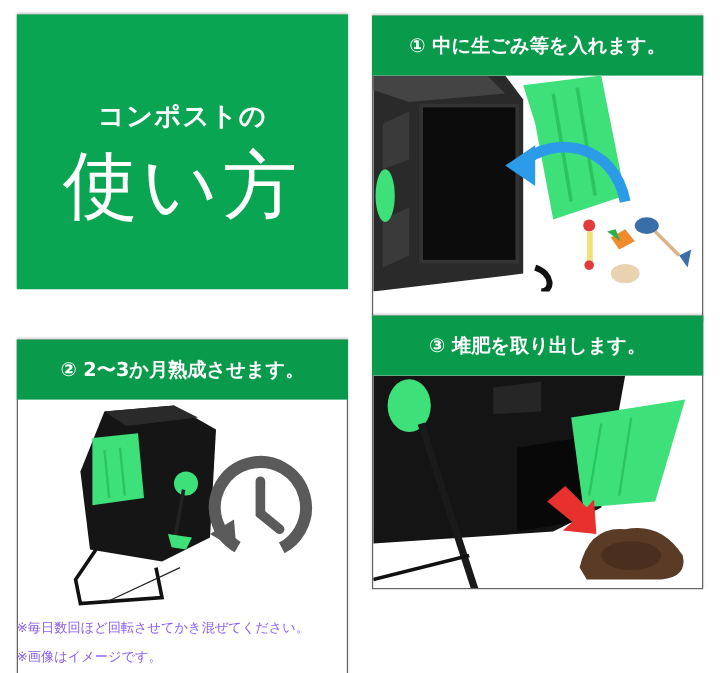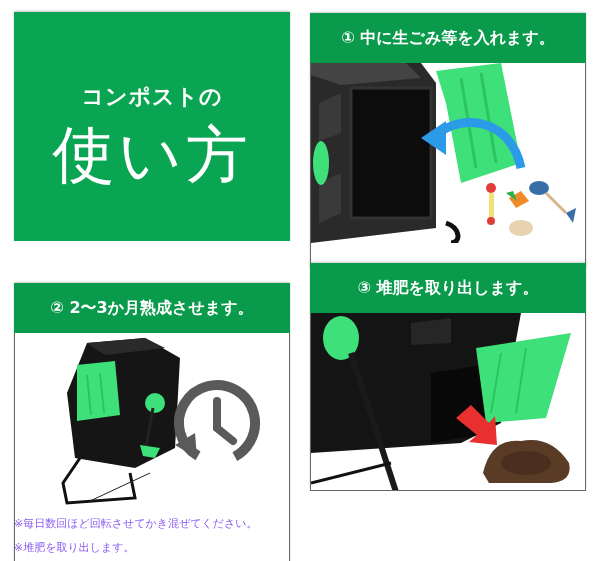--- a/index.html
+++ b/index.html
@@ -96,14 +96,14 @@
       <path d="M0,170 L80,150" stroke="#111" stroke-width="3"></path>
       <polygon points="145,105 160,92 178,110 184,103 186,132 158,129 166,122" fill="#e8302e"></polygon>
       <path d="M172,160 Q180,125 210,128 Q240,122 258,150 Q262,168 240,170 L178,170 Z" fill="#5a3b26"></path>
       <ellipse cx="215" cy="150" rx="25" ry="12" fill="#4a2f1e"></ellipse>
     </svg>
   </div>
 </div>
 
 <div class="notes">
   <div>※毎日数回ほど回転させてかき混ぜてください。</div>
-  <div>※堆肥を取り出します。</div>
+  <div>※画像はイメージです。</div>
 </div>
 
 </body></html>

